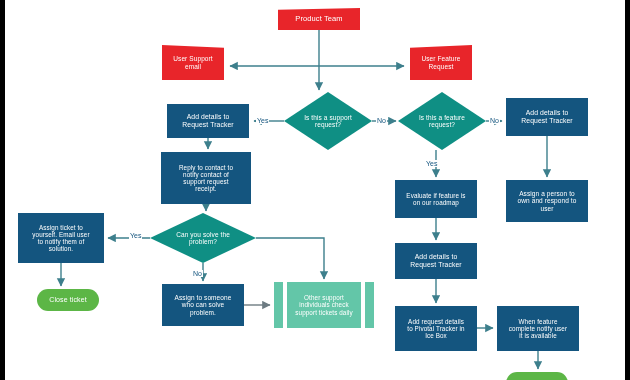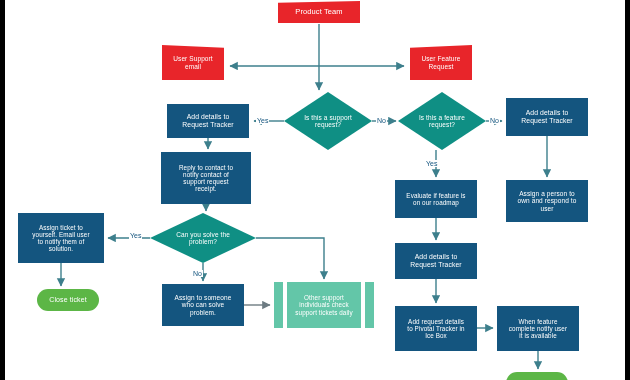--- a/index.html
+++ b/index.html
@@ -182,21 +182,21 @@
       <path d="M477,328 L493,328" marker-end="url(#ah-teal)"></path>
 
       <path d="M538,351 L538,369" marker-end="url(#ah-teal)"></path>
     </g>
     <g stroke="#6d7b82" stroke-width="1.4" fill="none">
 
       <path d="M244,305 L270,305" marker-end="url(#ah-gray)"></path>
     </g>
   </svg>
 
-  <div class="node shape-red skew-l" style="left:278px; top:1px; width:82px; height:22px; font-size:7.5px;">
+  <div class="node shape-red skew-l" style="left:278px; top:8px; width:82px; height:22px; font-size:7.5px;">
     <span class="txt">Product Team</span>
   </div>
 
   <div class="node shape-red skew-r" style="left:162px; top:45px; width:62px; height:35px; font-size:6.5px;">
     <span class="txt">User Support
 email</span>
   </div>
 
   <div class="node shape-red skew-l" style="left:410px; top:45px; width:62px; height:35px; font-size:6.5px;">
     <span class="txt">User Feature

